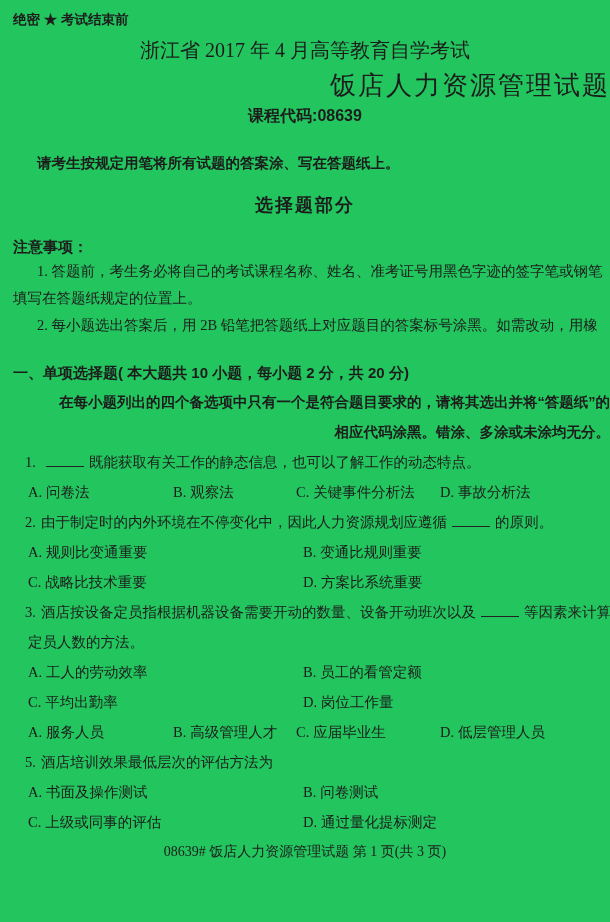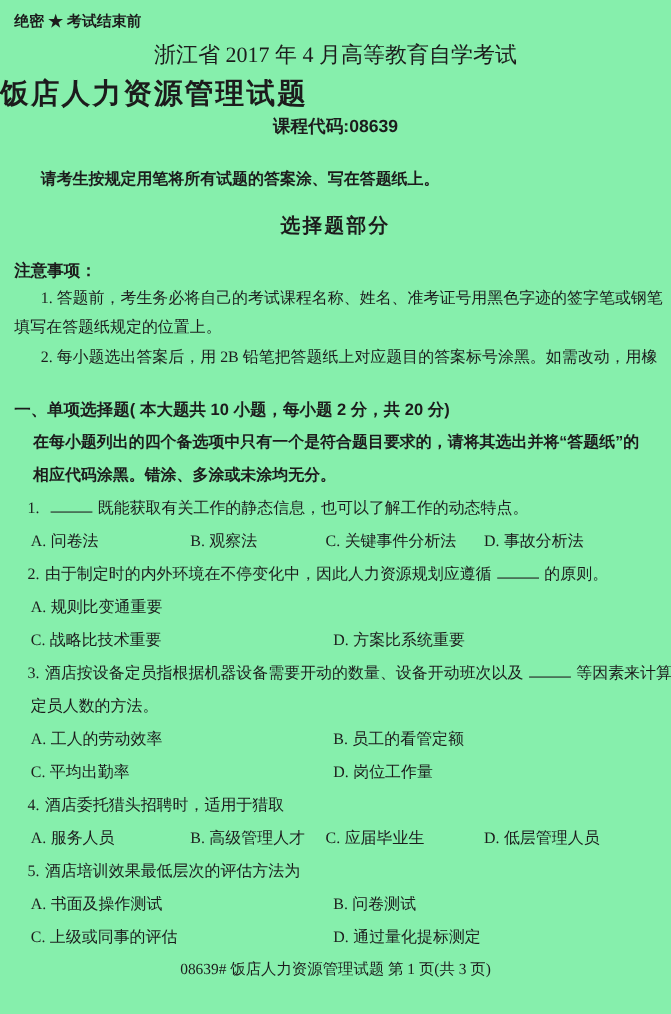--- a/index.html
+++ b/index.html
@@ -1,40 +1,40 @@
 <!DOCTYPE html>
 <html><head>
 <meta charset="utf-8">
 <style>
   html,body { margin:0; padding:0; background:#ffffff; }
   .page {
     position:relative;
     width:610px; height:922px;
-    background:#86efac;
+    background:#22c55e;
     color:#1c1c1c;
     font-family:"Liberation Serif", serif;
     font-size:14.5px;
     overflow:hidden;
     box-sizing:border-box;
     padding-top:10px;
   }
 
   .classification { padding-left:13px; font-family:"Liberation Sans", sans-serif; font-weight:bold; font-size:13.5px; height:20px; line-height:20px; }
   .title1 { margin-top:4px; text-align:center; font-size:20px; height:32px; line-height:32px; }
-  .title2 { text-align:left; font-size:26px; font-family:"Liberation Sans", sans-serif; font-weight:bold; height:38px; line-height:38px; letter-spacing:2px; }
+  .title2 { text-align:right; font-size:26px; font-family:"Liberation Sans", sans-serif; font-weight:normal; height:38px; line-height:38px; letter-spacing:2px; }
   .course { text-align:center; font-size:16px; font-family:"Liberation Sans", sans-serif; font-weight:bold; height:24px; line-height:24px; }
   .notice { margin-top:24px; padding-left:37px; font-family:"Liberation Sans", sans-serif; font-weight:bold; font-size:14.5px; height:22px; line-height:22px; }
   .section-title { margin-top:16px; text-align:center; font-size:18px; font-family:"Liberation Sans", sans-serif; font-weight:bold; height:30px; line-height:30px; letter-spacing:2px; }
   .notes-head { margin-top:16px; padding-left:13px; font-family:"Liberation Sans", sans-serif; font-weight:bold; font-size:15px; height:22px; line-height:22px; }
 
   .nline { height:27px; line-height:27px; padding-left:13px; white-space:nowrap; }
   .nline.first { padding-left:37px; }
 
   .sec-head { margin-top:20px; padding-left:13px; font-family:"Liberation Sans", sans-serif; font-weight:bold; font-size:15px; height:28px; line-height:28px; white-space:nowrap; }
-  .instr { padding-left:30px; font-family:"Liberation Sans", sans-serif; font-weight:bold; font-size:14.5px; height:30px; line-height:30px; white-space:nowrap; }
+  .instr { padding-left:30px; font-family:"Liberation Sans", sans-serif; font-weight:bold; font-size:14.5px; height:30px; line-height:30px; white-space:nowrap;text-align:right; }
 
   .line { position:relative; height:30px; line-height:30px; padding-left:25px; white-space:nowrap; }
   .line.indent2 { padding-left:28px; }
   .qnum { margin-right:5px; }
   .blank { display:inline-block; width:38px; height:5px; border-bottom:1.4px solid #222; margin:0 5px; }
   .opt { position:absolute; top:0; }
   .c1 { left:28px; }
   .c2 { left:173px; }
   .c3 { left:296px; }
   .c4 { left:440px; }
@@ -72,20 +72,21 @@
     <span class="opt c2"><span class="olet">B.</span><span>观察法</span></span>
     <span class="opt c3"><span class="olet">C.</span><span>关键事件分析法</span></span>
     <span class="opt c4"><span class="olet">D.</span><span>事故分析法</span></span>
   </div>
 
   <div class="line">
     <span class="qnum">2.</span><span>由于制定时的内外环境在不停变化中，因此人力资源规划应遵循</span><span class="blank"></span><span>的原则。</span>
   </div>
   <div class="line">
     <span class="opt c1"><span class="olet">A.</span><span>规则比变通重要</span></span>
+    <span class="opt cb"><span class="olet">B.</span><span>变通比规则重要</span></span>
   </div>
   <div class="line">
     <span class="opt c1"><span class="olet">C.</span><span>战略比技术重要</span></span>
     <span class="opt cb"><span class="olet">D.</span><span>方案比系统重要</span></span>
   </div>
 
   <div class="line">
     <span class="qnum">3.</span><span>酒店按设备定员指根据机器设备需要开动的数量、设备开动班次以及</span><span class="blank"></span><span>等因素来计算</span>
   </div>
   <div class="line indent2">
@@ -93,23 +94,20 @@
   </div>
   <div class="line">
     <span class="opt cb"><span class="olet">B.</span><span>员工的看管定额</span></span>
     <span class="opt c1"><span class="olet">A.</span><span>工人的劳动效率</span></span>
   </div>
   <div class="line">
     <span class="opt c1"><span class="olet">C.</span><span>平均出勤率</span></span>
     <span class="opt cb"><span class="olet">D.</span><span>岗位工作量</span></span>
   </div>
 
-  <div class="line">
-    <span class="qnum">4.</span><span>酒店委托猎头招聘时，适用于猎取</span>
-  </div>
   <div class="line">
     <span class="opt c1"><span class="olet">A.</span><span>服务人员</span></span>
     <span class="opt c2"><span class="olet">B.</span><span>高级管理人才</span></span>
     <span class="opt c3"><span class="olet">C.</span><span>应届毕业生</span></span>
     <span class="opt c4"><span class="olet">D.</span><span>低层管理人员</span></span>
   </div>
 
   <div class="line">
     <span class="qnum">5.</span><span>酒店培训效果最低层次的评估方法为</span>
   </div>

